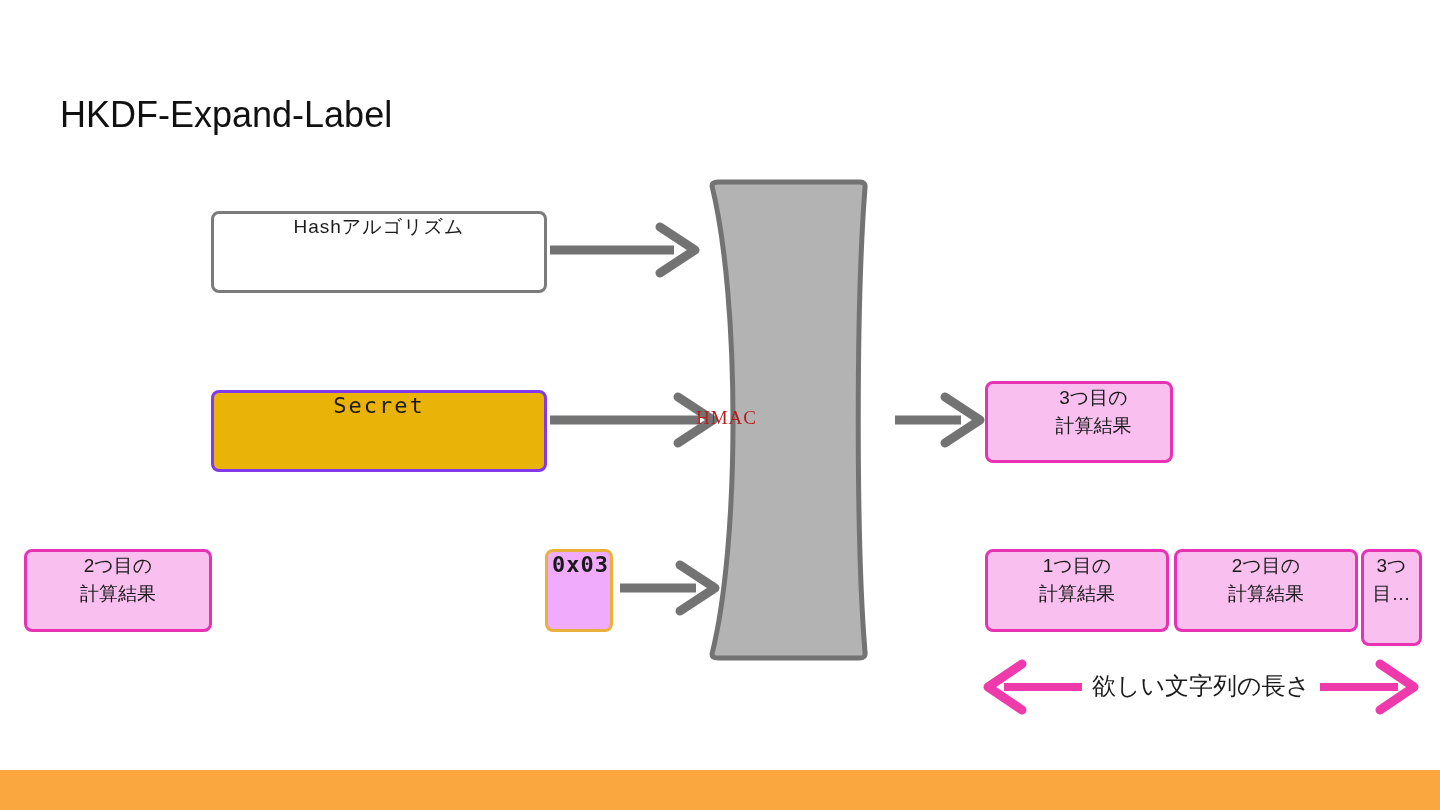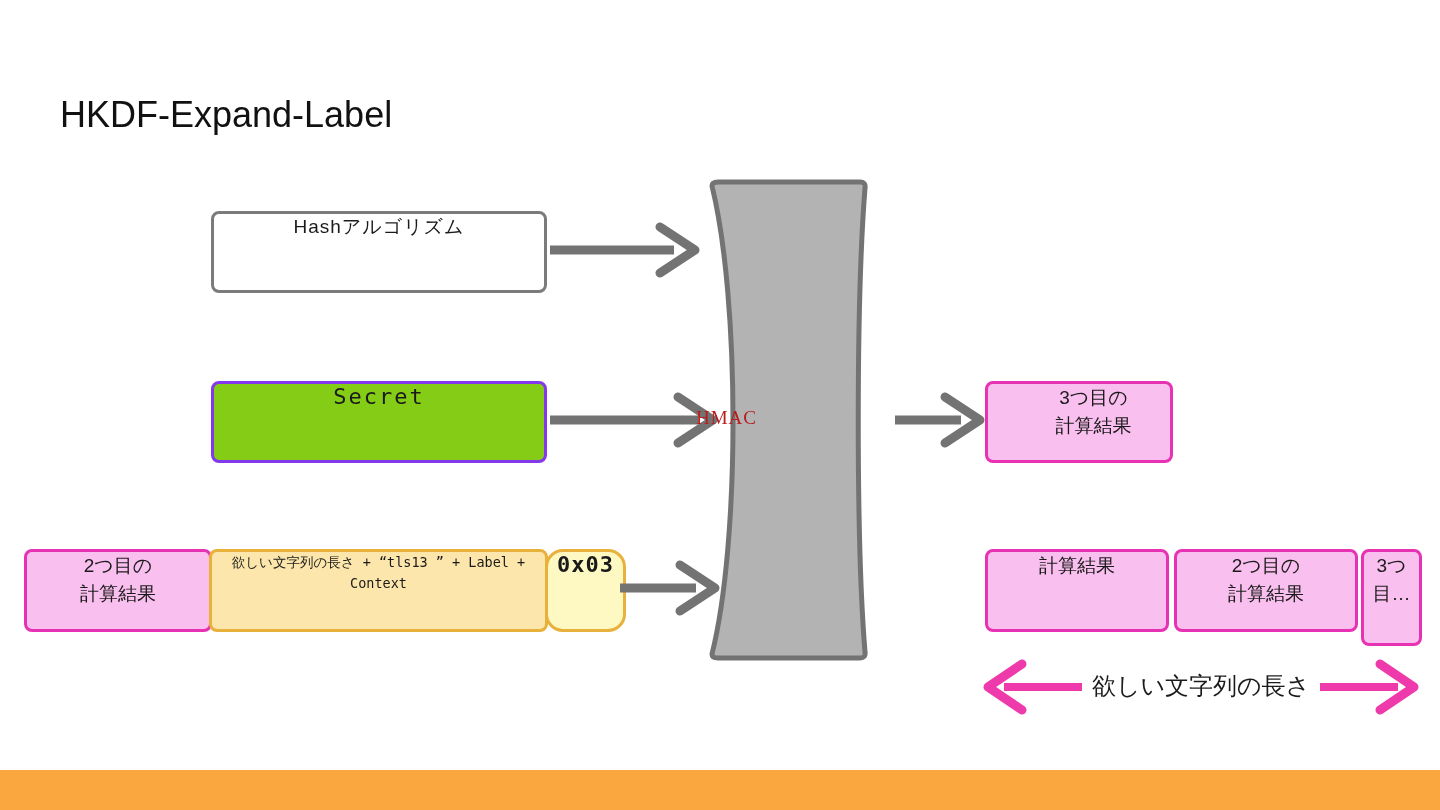--- a/index.html
+++ b/index.html
@@ -66,24 +66,24 @@
     background: #ffffff;
     border-color: #7b7b7b;
     color: #1a1a1a;
     font-size: 19px;
     letter-spacing: 1px;
   }
 
   
   .box-secret {
     left: 211px;
-    top: 381px;
+    top: 390px;
     width: 336px;
     height: 82px;
-    background: #84cc16;
+    background: #eab308;
     border-color: #8338ec;
     color: #1a1a1a;
     font-family: "DejaVu Sans Mono", "Liberation Mono", monospace;
     font-size: 22px;
     letter-spacing: 2px;
   }
 
   
   .box-prev2 {
     left: 24px;
@@ -104,30 +104,29 @@
     background: #fce6ab;
     border-color: #e7b13c;
     color: #1a1a1a;
     font-family: "DejaVu Sans Mono", "Liberation Mono", monospace;
     font-size: 13.5px;
     line-height: 21px;
   }
   .box-0x03 {
     left: 545px;
     top: 549px;
-    width: 81px;
-    height: 83px;
-    background: #fef9c3;
+    width: 68px;
+    height: 83px;
+    background: #f0abfc;
     border-color: #e7b13c;
     color: #1a1a1a;
     font-family: "DejaVu Sans Mono", "Liberation Mono", monospace;
     font-size: 22px;
     font-weight: bold;
     letter-spacing: 1px;
-    border-radius: 18px;
   }
 
   
   .box-out3 {
     left: 985px;
     top: 381px;
     width: 188px;
     height: 82px;
     background: #f9bfee;
     border-color: #e832b4;
@@ -258,26 +257,20 @@
     <polyline points="130,5 165,28 130,51" fill="none" stroke="#737373" stroke-width="9" stroke-linecap="round" stroke-linejoin="round"></polyline>
   </svg>
 
   <div class="box box-prev2">
     <span class="lines">
       <span>2つ目の</span>
       <span>計算結果</span>
     </span>
   </div>
 
-  <div class="box box-labelctx">
-    <span class="lines">
-      <span>欲しい文字列の長さ + “tls13 ” + Label +</span>
-      <span>Context</span>
-    </span>
-  </div>
 
   <div class="box box-0x03">
     <span class="lines">0x03</span>
   </div>
 
   <svg class="arrow-svg a-msg" width="110" height="56" viewBox="0 0 110 56">
     <line x1="2" y1="28" x2="78" y2="28" stroke="#737373" stroke-width="9" stroke-linecap="butt"></line>
     <polyline points="62,5 97,28 62,51" fill="none" stroke="#737373" stroke-width="9" stroke-linecap="round" stroke-linejoin="round"></polyline>
   </svg>
 
@@ -303,20 +296,21 @@
 
   <div class="box box-out3">
     <span class="lines">
       <span>3つ目の</span>
       <span>計算結果</span>
     </span>
   </div>
 
   <div class="box box-out1">
     <span class="lines">
+      <span>1つ目の</span>
       <span>計算結果</span>
     </span>
   </div>
   <div class="box box-out2">
     <span class="lines">
       <span>2つ目の</span>
       <span>計算結果</span>
     </span>
   </div>
   <div class="box box-out3b">

